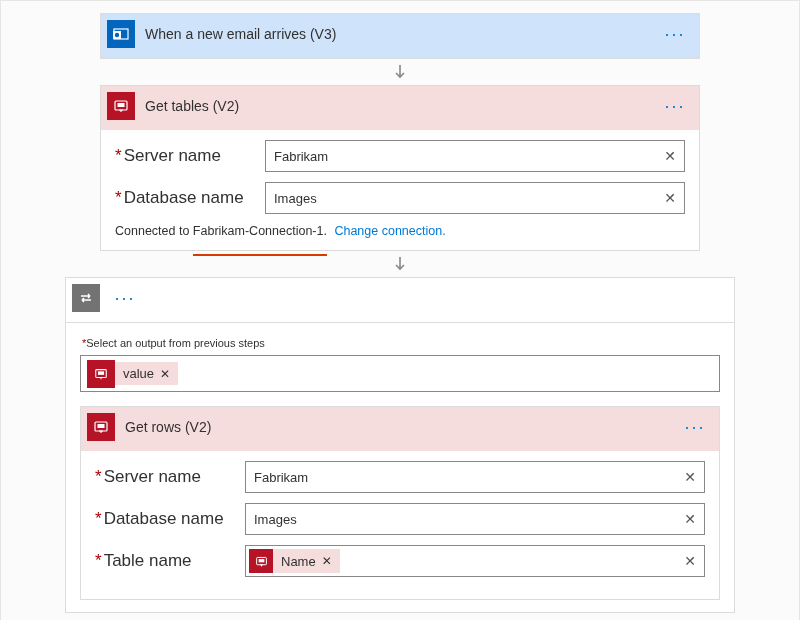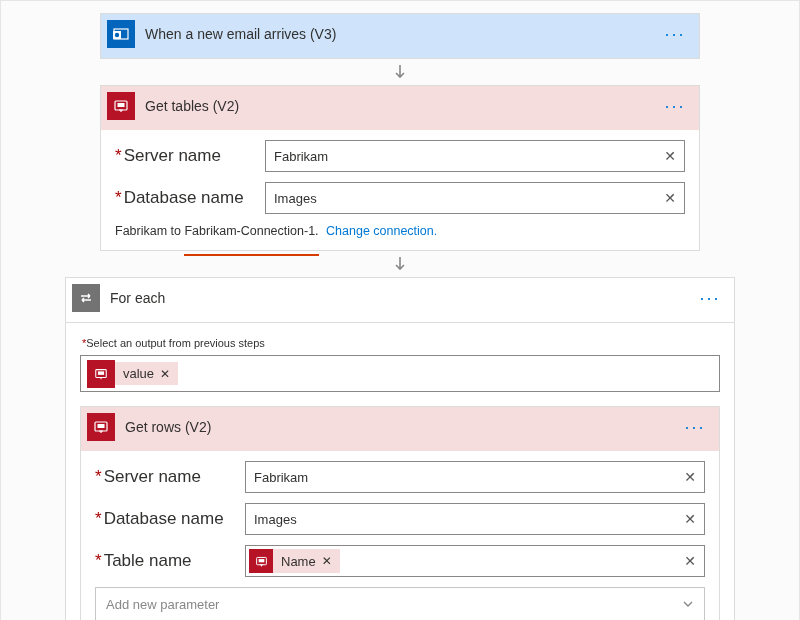--- a/index.html
+++ b/index.html
@@ -101,40 +101,39 @@
         </div>
       </div>
       <div class="row">
         <div class="lbl req">Database name</div>
         <div class="fld">
           <span class="fld-text">Images</span>
           <span class="fld-clear">✕</span>
         </div>
       </div>
       <div class="conn-line">
-        <span>Fabrikam to </span><span class="conn-name">Fabrikam-Connection-1.</span>
+        <span>Connected to </span><span class="conn-name">Fabrikam-Connection-1.</span>
         <span class="change-link">Change connection.</span>
       </div>
     </div>
   </div>
 
   <div class="arrow">
     <svg width="18" height="18" viewBox="0 0 18 18">
         <path d="M9 2 V14 M5 10 L9 14 L13 10" fill="none" stroke="#888" stroke-width="1.6"></path>
       </svg>
   </div>
 
   <div class="card wide">
     <div class="card-header hdr-gray">
       <div class="icon-box icon-gray">
         <svg width="16" height="16" viewBox="0 0 16 16">
             <path d="M3 6 H12 M12 6 L10 4 M12 6 L10 8 M13 10 H4 M4 10 L6 8 M4 10 L6 12" fill="none" stroke="#fff" stroke-width="1.4"></path>
           </svg>
       </div>
-      <div class="hdr-title">For each</div>
       <div class="ellipsis">···</div>
     </div>
     <div class="body">
       <div class="small-label"><span class="req-star">*</span><span>Select an output from previous steps</span></div>
       <div class="token-box">
         <div class="token">
           <div class="icon-box icon-red">
             <svg width="14" height="14" viewBox="0 0 16 16">
                 <rect x="2" y="3" width="12" height="9" rx="1" fill="none" stroke="#fff" stroke-width="1.2"></rect>
                 <rect x="4.5" y="5" width="7" height="4" fill="#fff"></rect>
@@ -184,28 +183,20 @@
                       <path d="M6 12 L10 12 M8 12 L8 14" stroke="#fff" stroke-width="1.2"></path>
                     </svg>
                 </div>
                 <span class="token-text">Name</span>
                 <span class="token-x">✕</span>
               </div>
               <span style="flex:1"></span>
               <span class="fld-clear">✕</span>
             </div>
           </div>
-          <div class="param-row">
-            <span>Add new parameter</span>
-            <span class="chev">
-              <svg width="12" height="12" viewBox="0 0 12 12">
-                  <path d="M2 4 L6 8 L10 4" fill="none" stroke="#888" stroke-width="1.4"></path>
-                </svg>
-            </span>
-          </div>
 
         </div>
       </div>
 
     </div>
   </div>
 
 </div>
 
 </body></html>

